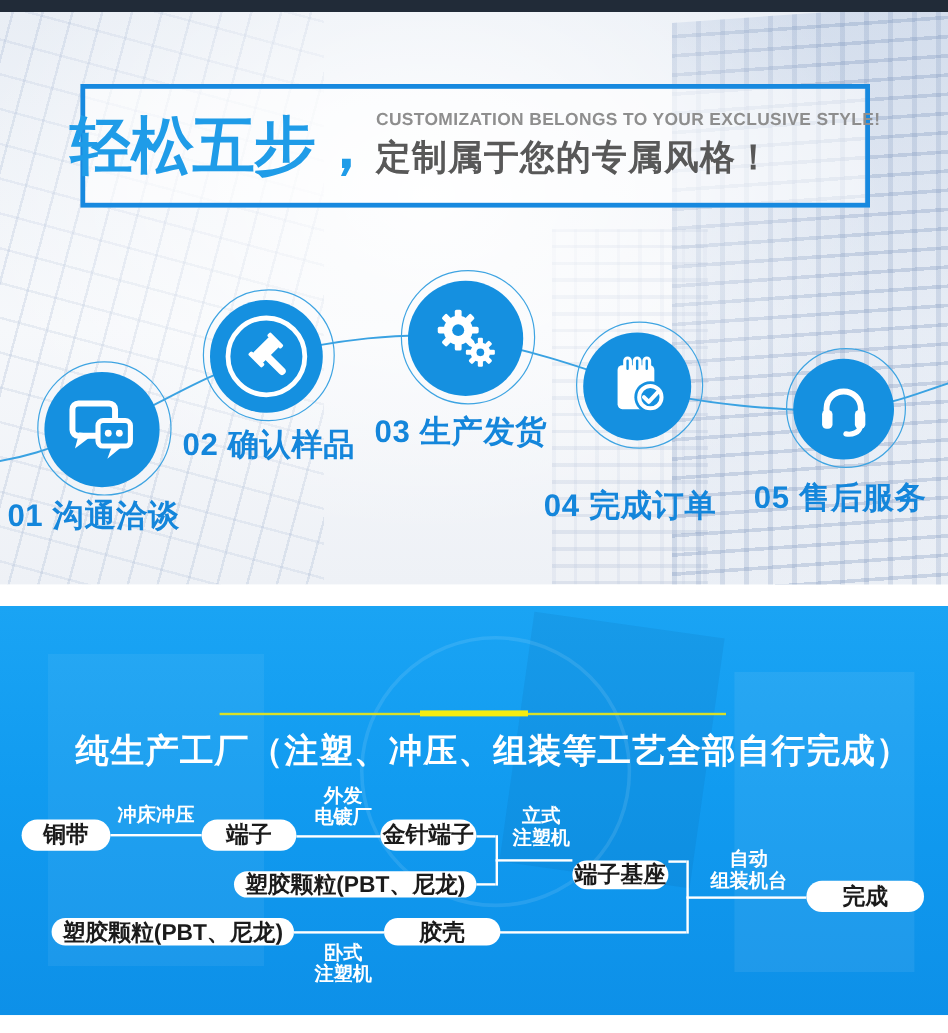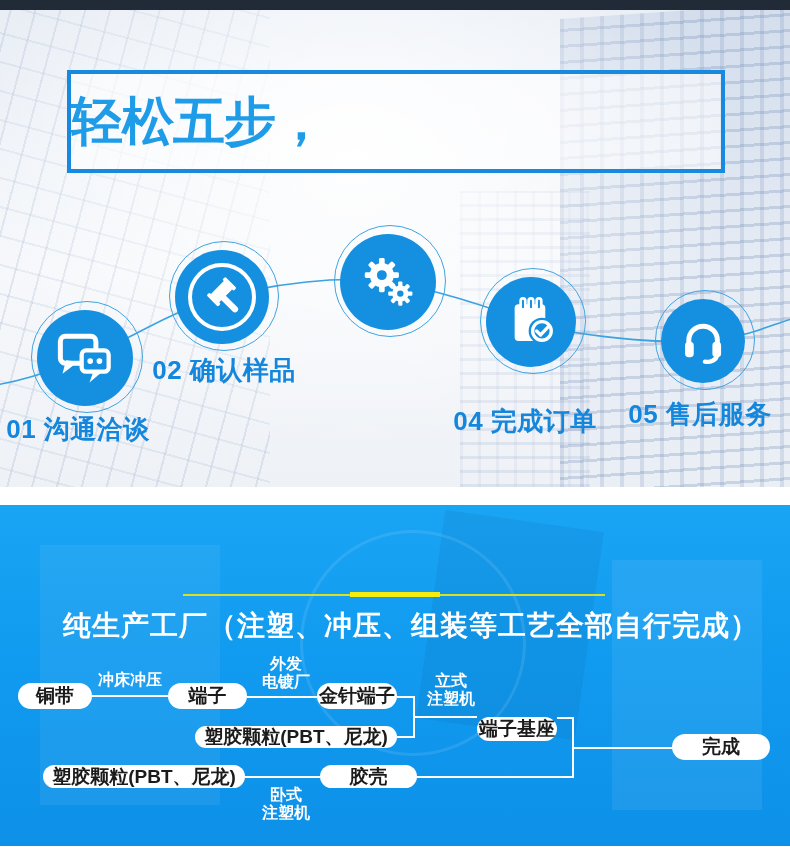--- a/index.html
+++ b/index.html
@@ -20,21 +20,21 @@
                 repeating-linear-gradient(90deg, rgba(120,145,185,.22) 0 4px, rgba(255,255,255,0) 4px 20px),
                 linear-gradient(180deg, rgba(190,205,228,.5), rgba(230,238,248,.2)); }
   .tower-mid { position:absolute; right:200px; top:38%; width:130px; height:62%; opacity:.65;
      background:repeating-linear-gradient(0deg, rgba(140,160,195,.28) 0 3px, rgba(255,255,255,0) 3px 14px),
                 repeating-linear-gradient(90deg, rgba(140,160,195,.16) 0 3px, rgba(255,255,255,0) 3px 18px); }
   .wash { position:absolute; inset:0;
      background:radial-gradient(ellipse at 45% 32%, rgba(255,255,255,.92) 0%, rgba(255,255,255,0) 62%); }
 
   .hero-frame { position:absolute; left:67px; top:60px; width:650px; height:95px; z-index:3;
      border:4px solid #1789df; background:rgba(255,255,255,.55);
-     display:flex; align-items:center; gap:0; }
+     display:flex; align-items:center; justify-content:center; gap:0; }
   .hero-cn { font-size:52px; font-weight:900; color:#1f9ce8; letter-spacing:-1px; white-space:nowrap; }
   .hero-right { text-align:left; }
   .hero-en { font-size:14.5px; color:#8e8e8e; font-weight:bold; letter-spacing:.3px; margin-bottom:4px; white-space:nowrap; }
   .hero-sub { font-size:29px; color:#585858; font-weight:600; letter-spacing:1px; white-space:nowrap; }
 
   .connector { position:absolute; inset:0; z-index:1; }
 
   .step-circle { position:absolute; border-radius:50%; background:#1590e0; z-index:2;
      display:flex; align-items:center; justify-content:center; }
   .step-circle::after { content:""; position:absolute; inset:-8px; border:1.6px solid #3ea4e2;
@@ -76,20 +76,24 @@
   <div class="topbar"></div>
 
   <div class="hero">
     <div class="glass-left"></div>
     <div class="glass-right"></div>
     <div class="tower-mid"></div>
     <div class="wash"></div>
 
     <div class="hero-frame">
       <div class="hero-cn">轻松五步，</div>
+      <div class="hero-right">
+        <div class="hero-en">CUSTOMIZATION BELONGS TO YOUR EXCLUSIVE STYLE!</div>
+        <div class="hero-sub">定制属于您的专属风格！</div>
+      </div>
     </div>
 
     <svg class="connector" width="790" height="477" viewBox="0 0 790 477">
       <path d="M-5,375 C30,370 55,358 85,348 S170,300 222,287 S340,265 388,272 S490,298 531,312 S660,334 703,331 S770,315 795,308" fill="none" stroke="#3aa2e2" stroke-width="1.6"></path>
     </svg>
 
     <div class="step-circle" style="left:37px; top:300px; width:96px; height:96px;">
       <svg viewBox="0 0 100 100">
         <rect x="16" y="20" width="50" height="38" rx="7" fill="none" stroke="#fff" stroke-width="7"></rect>
         <path d="M24 54 L19 73 L41 56 Z" fill="#fff"></path>
@@ -136,20 +140,21 @@
             <rect x="-3" y="-17" width="6" height="8" rx="1.5" transform="rotate(180)"></rect>
             <rect x="-3" y="-17" width="6" height="8" rx="1.5" transform="rotate(225)"></rect>
             <rect x="-3" y="-17" width="6" height="8" rx="1.5" transform="rotate(270)"></rect>
             <rect x="-3" y="-17" width="6" height="8" rx="1.5" transform="rotate(315)"></rect>
             <circle r="11.5"></circle>
             <circle r="4.5" fill="#1590e0"></circle>
           </g>
         </g>
       </svg>
     </div>
+    <div class="step-label" style="left:299px; top:332px;">03 生产发货</div>
 
     <div class="step-circle" style="left:486px; top:267px; width:90px; height:90px;">
       <svg viewBox="0 0 100 100">
         <rect x="25" y="23" width="46" height="55" rx="6" fill="#fff"></rect>
         <rect x="34" y="14" width="7" height="17" rx="3.5" fill="#1590e0" stroke="#fff" stroke-width="4"></rect>
         <rect x="46" y="14" width="7" height="17" rx="3.5" fill="#1590e0" stroke="#fff" stroke-width="4"></rect>
         <rect x="58" y="14" width="7" height="17" rx="3.5" fill="#1590e0" stroke="#fff" stroke-width="4"></rect>
         <circle cx="66" cy="63" r="20" fill="#1590e0"></circle>
         <circle cx="66" cy="63" r="14" fill="none" stroke="#fff" stroke-width="5"></circle>
         <path d="M58 63 l6 6 l12 -13" fill="none" stroke="#fff" stroke-width="5" stroke-linecap="round" stroke-linejoin="round"></path>
@@ -203,20 +208,24 @@
 
     <div class="edge-label" style="left:70px; top:166px;">冲床冲压</div>
     <div class="edge-label" style="left:226px; top:150px;">
       <div>外发</div>
       <div>电镀厂</div>
     </div>
     <div class="edge-label" style="left:391px; top:167px;">
       <div>立式</div>
       <div>注塑机</div>
     </div>
+    <div class="edge-label" style="left:564px; top:203px;">
+      <div>自动</div>
+      <div>组装机台</div>
+    </div>
     <div class="edge-label" style="left:226px; top:281px;">
       <div>卧式</div>
       <div>注塑机</div>
     </div>
   </div>
 
   <div class="bottom-white"></div>
 </div>
 
 </body></html>

